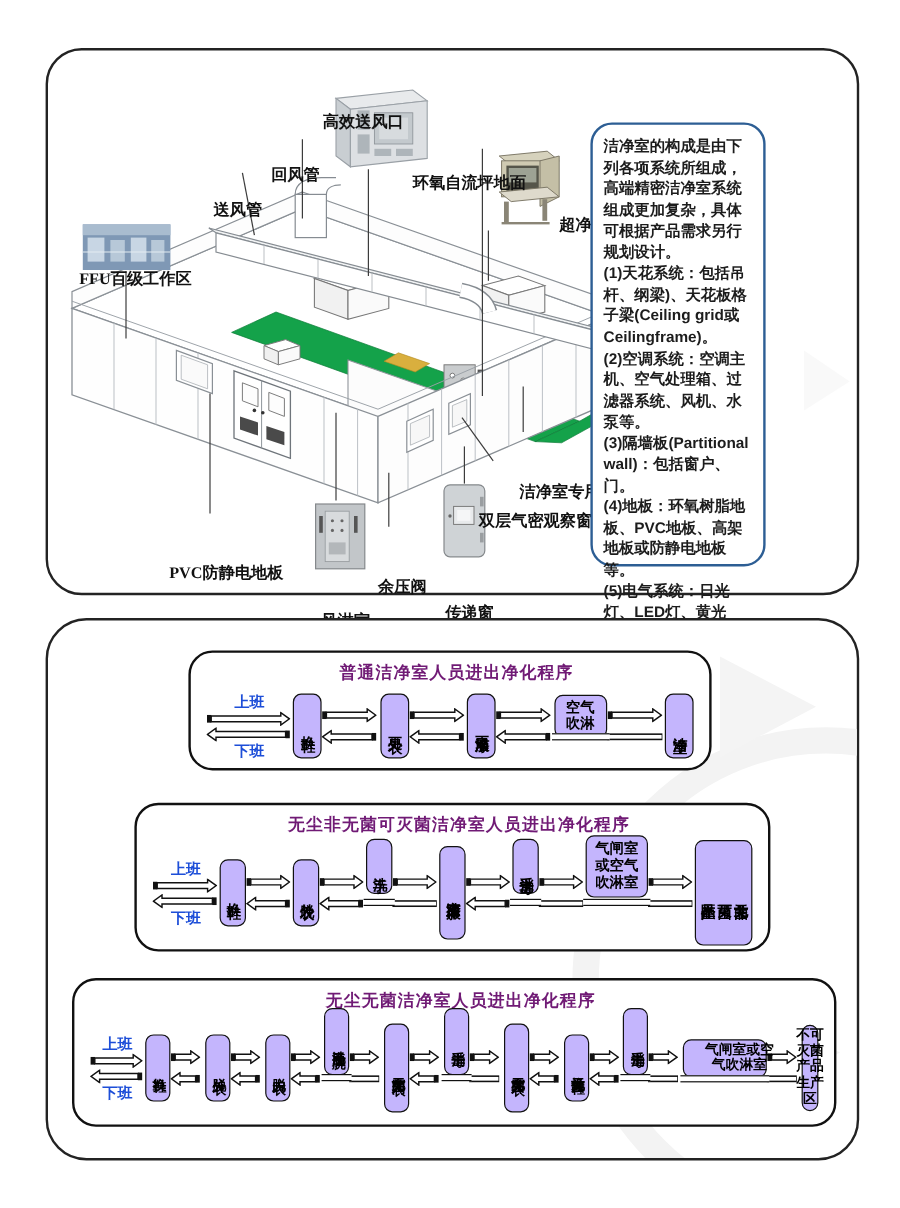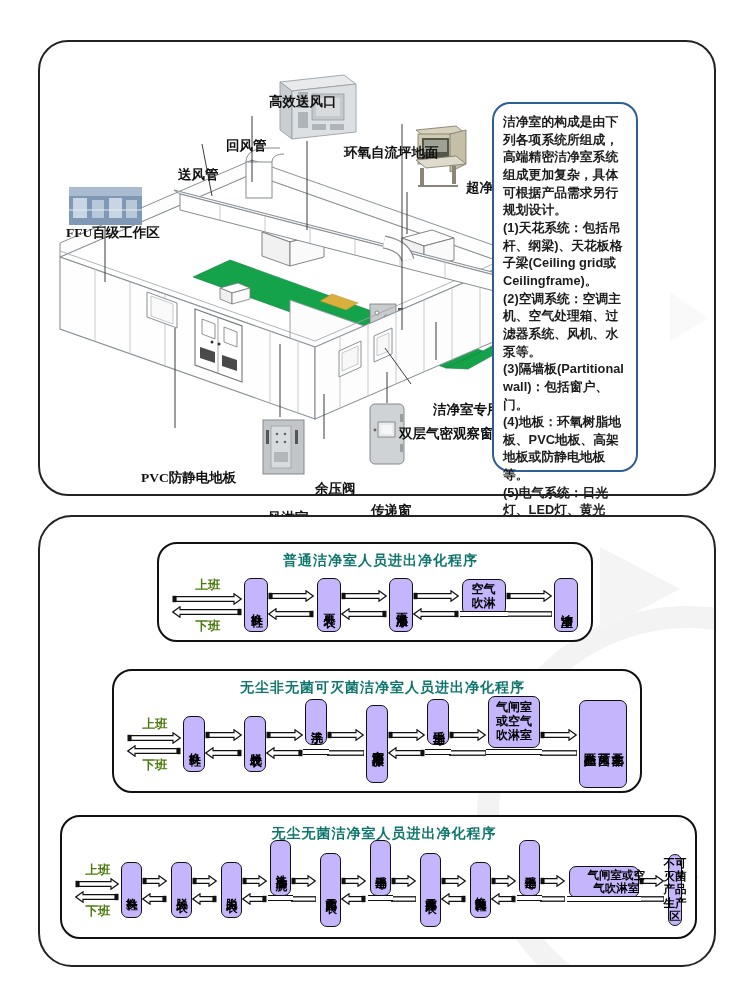--- a/index.html
+++ b/index.html
@@ -14,26 +14,26 @@
   .diagram-label{position:absolute;font-family:"Liberation Serif",serif;font-weight:bold;
       font-size:13.5px;color:#111;white-space:nowrap;line-height:1;margin-top:40px;}
 
   .info-box{position:absolute;left:452px;top:60px;width:146px;height:370px;
       border:2.5px solid #2d5e94;border-radius:18px;box-sizing:border-box;
       padding:9px 7px 6px 9px;background:#fff;}
   .info-box .txt{font-size:12.8px;font-weight:bold;color:#1c1c1c;line-height:1.38;
       white-space:pre-line;letter-spacing:0;}
 
   .fcbox{position:absolute;border:2.2px solid #111;border-radius:20px;background:#fff;box-sizing:border-box;}
-  .fc-title{text-align:center;font-weight:bold;font-size:14px;color:#0f766e;margin-top:8px;letter-spacing:1px;padding-left:11px;}
+  .fc-title{text-align:center;font-weight:bold;font-size:14px;color:#701a75;margin-top:8px;letter-spacing:1px;padding-left:11px;}
   .fc-row{display:flex;align-items:center;height:calc(100% - 26px);padding:0 13px;}
   .conn{display:flex;flex-direction:column;justify-content:center;gap:6px;flex:1 1 30px;min-width:14px;}
   .slot{height:12px;width:100%;overflow:visible;}
   .conn-start{gap:1px;}
-  .conn-start .lbl{font-size:12.5px;font-weight:bold;text-align:center;color:#4d7c0f;line-height:14px;}
+  .conn-start .lbl{font-size:12.5px;font-weight:bold;text-align:center;color:#1d4ed8;line-height:14px;}
   [data-fc="0"] .conn-start{flex:0 0 72px;}
   [data-fc="1"] .conn-start{flex:0 0 56px;}
   [data-fc="2"] .conn-start{flex:0 0 46px;}
 
   .step{position:relative;flex:0 0 auto;display:flex;align-items:center;justify-content:center;
       border:1.7px solid #111;border-radius:7px;background:#c4b5fd;box-sizing:border-box;
       font-weight:bold;font-size:12px;color:#000;text-align:center;line-height:1.15;}
   [data-fc="0"] .step{height:54px;width:24px;}
   [data-fc="1"] .step{height:56px;width:22px;text-align:right;}
   [data-fc="2"] .step{height:56px;width:21px;font-size:11.5px;}

